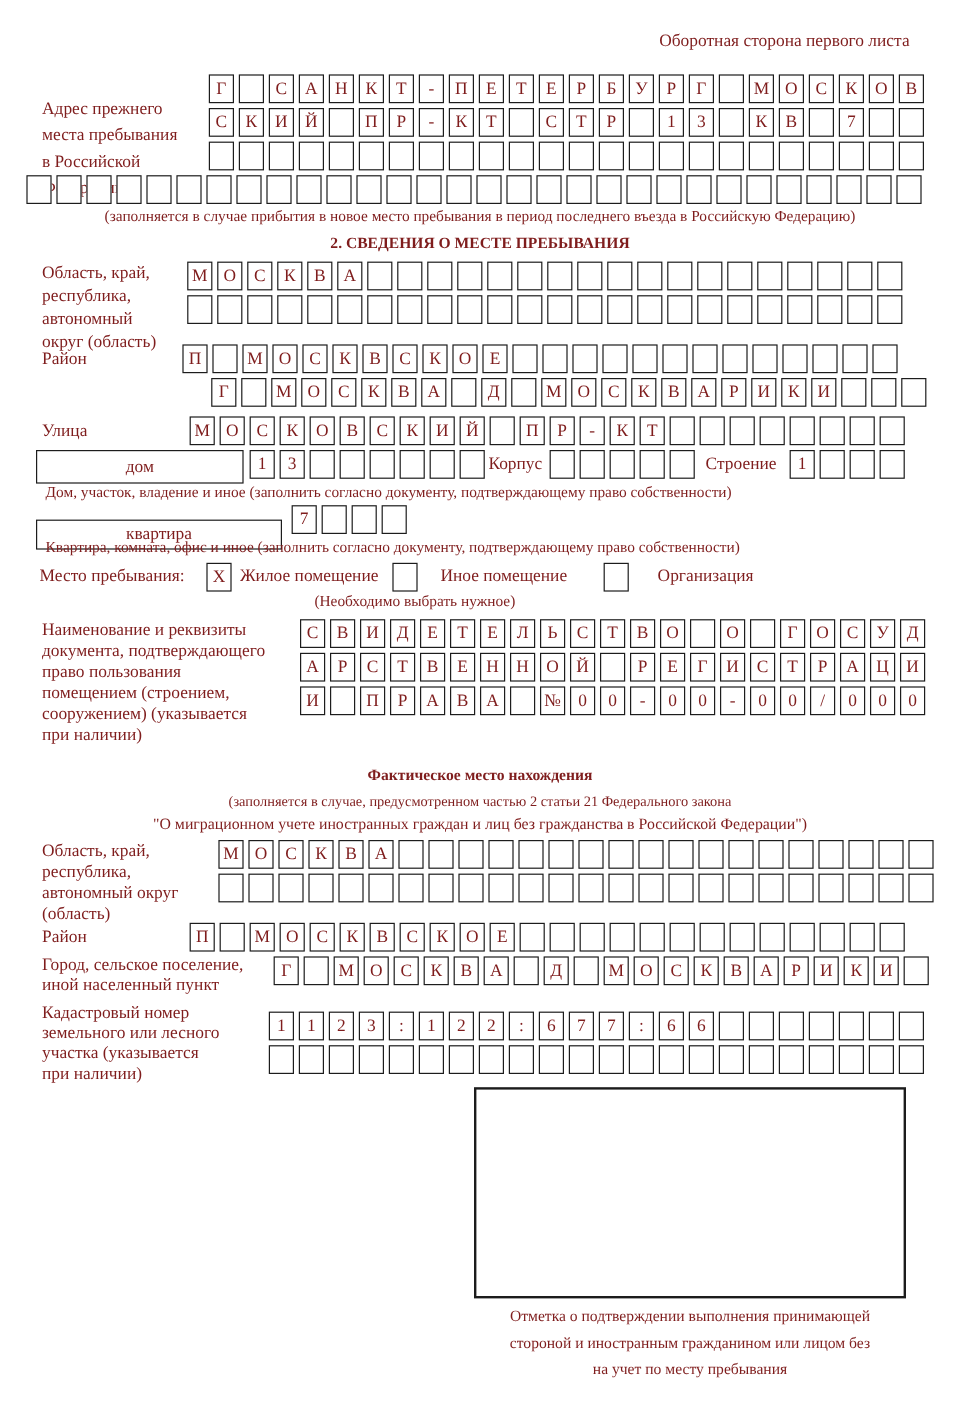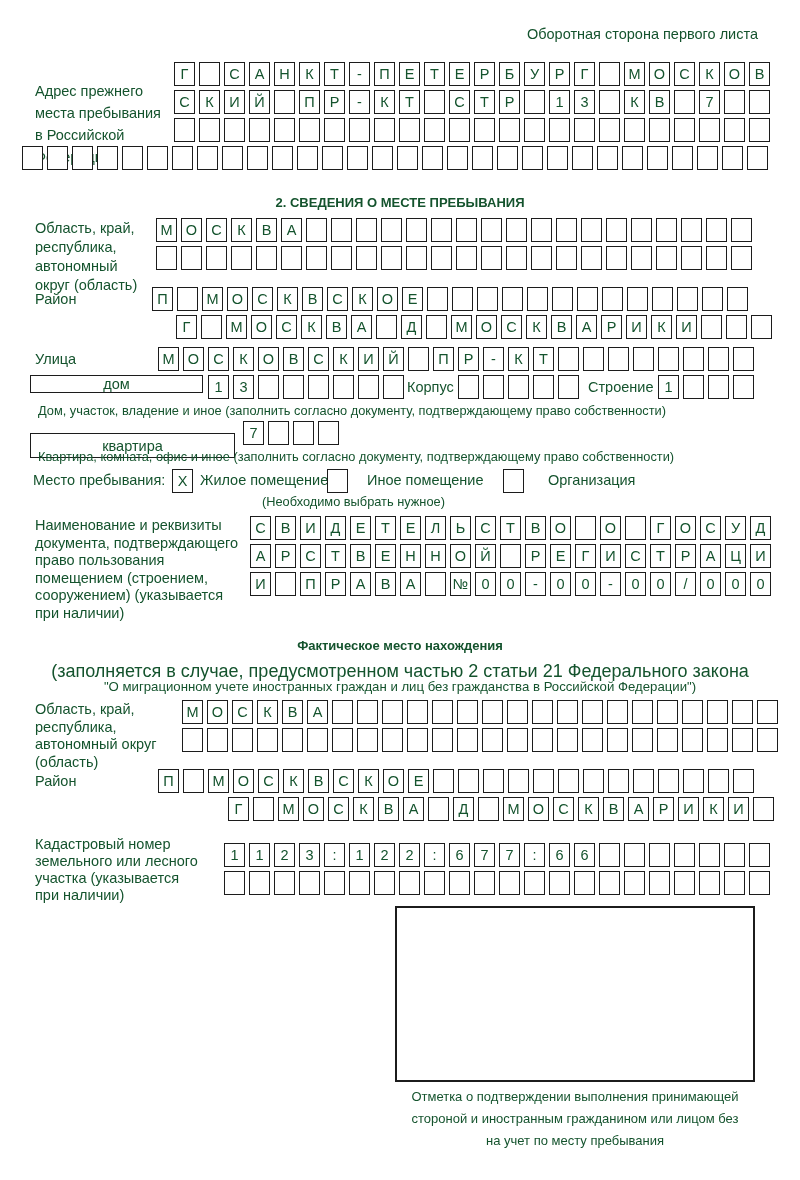--- a/index.html
+++ b/index.html
@@ -1,18 +1,18 @@
 <!DOCTYPE html>
 <html><head>
 <meta charset="utf-8">
 <style>
   html,body { margin:0; padding:0; background:#fff; }
   .page {
     position:relative; width:800px; height:1180px; background:#ffffff;
-    font-family:Liberation Sans, sans-serif; color:#14532d; overflow:hidden;
+    font-family:Liberation Serif, serif; color:#7f1d1d; overflow:hidden;
   }
   .abs { position:absolute; }
   .cells { display:flex; gap:4px; }
   .cell {
     width:21px; height:24px; border:1.5px solid #1c1c1c; box-sizing:border-box;
     display:flex; align-items:center; justify-content:center;
     font-size:14.5px; line-height:1; background:#fff;
   }
   .lbl { font-size:14.5px; line-height:17px; white-space:nowrap; }
   .lines div { white-space:nowrap; }
@@ -145,20 +145,21 @@
       <span class="cell"></span>
       <span class="cell"></span>
       <span class="cell"></span>
       <span class="cell"></span>
       <span class="cell"></span>
       <span class="cell"></span>
       <span class="cell"></span>
       <span class="cell"></span>
       <span class="cell"></span>
     </div>
+  <div class="abs note center" style="top:173px;">(заполняется в случае прибытия в новое место пребывания в период последнего въезда в Российскую Федерацию)</div>
 
   <div class="abs title center" style="top:195px;">2. СВЕДЕНИЯ О МЕСТЕ ПРЕБЫВАНИЯ</div>
 
   <div class="abs lbl lines" style="left:35px; top:219px; line-height:19px;">
       <div>Область, край,</div>
       <div>республика,</div>
       <div>автономный</div>
       <div>округ (область)</div>
     </div>
   <div class="abs cells" style="left:156px; top:218px;">
@@ -290,21 +291,21 @@
       <span class="cell"></span>
       <span class="cell"></span>
       <span class="cell"></span>
       <span class="cell"></span>
       <span class="cell"></span>
       <span class="cell"></span>
       <span class="cell"></span>
       <span class="cell"></span>
     </div>
 
-  <div class="abs wbox" style="left:30px; top:375px; width:173px; height:18px;">дом</div>
+  <div class="abs wbox" style="left:30px; top:375px; width:173px; height:28px;">дом</div>
   <div class="abs cells" style="left:208px; top:375px;">
       <span class="cell">1</span>
       <span class="cell">3</span>
       <span class="cell"></span>
       <span class="cell"></span>
       <span class="cell"></span>
       <span class="cell"></span>
       <span class="cell"></span>
       <span class="cell"></span>
     </div>
@@ -415,21 +416,21 @@
       <span class="cell">-</span>
       <span class="cell">0</span>
       <span class="cell">0</span>
       <span class="cell">/</span>
       <span class="cell">0</span>
       <span class="cell">0</span>
       <span class="cell">0</span>
     </div>
 
   <div class="abs title center" style="top:638px;">Фактическое место нахождения</div>
-  <div class="abs note center" style="top:661px; font-size:18px;">(заполняется в случае, предусмотренном частью 2 статьи 21 Федерального закона</div>
+  <div class="abs note center" style="top:661px; font-size:12px;">(заполняется в случае, предусмотренном частью 2 статьи 21 Федерального закона</div>
   <div class="abs note center" style="top:679px; font-size:13.2px;">"О миграционном учете иностранных граждан и лиц без гражданства в Российской Федерации")</div>
 
   <div class="abs lbl lines" style="left:35px; top:701px; line-height:17.5px;">
       <div>Область, край,</div>
       <div>республика,</div>
       <div>автономный округ</div>
       <div>(область)</div>
     </div>
   <div class="abs cells" style="left:182px; top:700px;">
       <span class="cell">М</span>
@@ -505,20 +506,24 @@
       <span class="cell"></span>
       <span class="cell"></span>
       <span class="cell"></span>
       <span class="cell"></span>
       <span class="cell"></span>
       <span class="cell"></span>
       <span class="cell"></span>
       <span class="cell"></span>
     </div>
 
+  <div class="abs lbl lines" style="left:35px; top:796px;">
+      <div>Город, сельское поселение,</div>
+      <div>иной населенный пункт</div>
+    </div>
   <div class="abs cells" style="left:228px; top:797px;">
       <span class="cell">Г</span>
       <span class="cell"></span>
       <span class="cell">М</span>
       <span class="cell">О</span>
       <span class="cell">С</span>
       <span class="cell">К</span>
       <span class="cell">В</span>
       <span class="cell">А</span>
       <span class="cell"></span>

